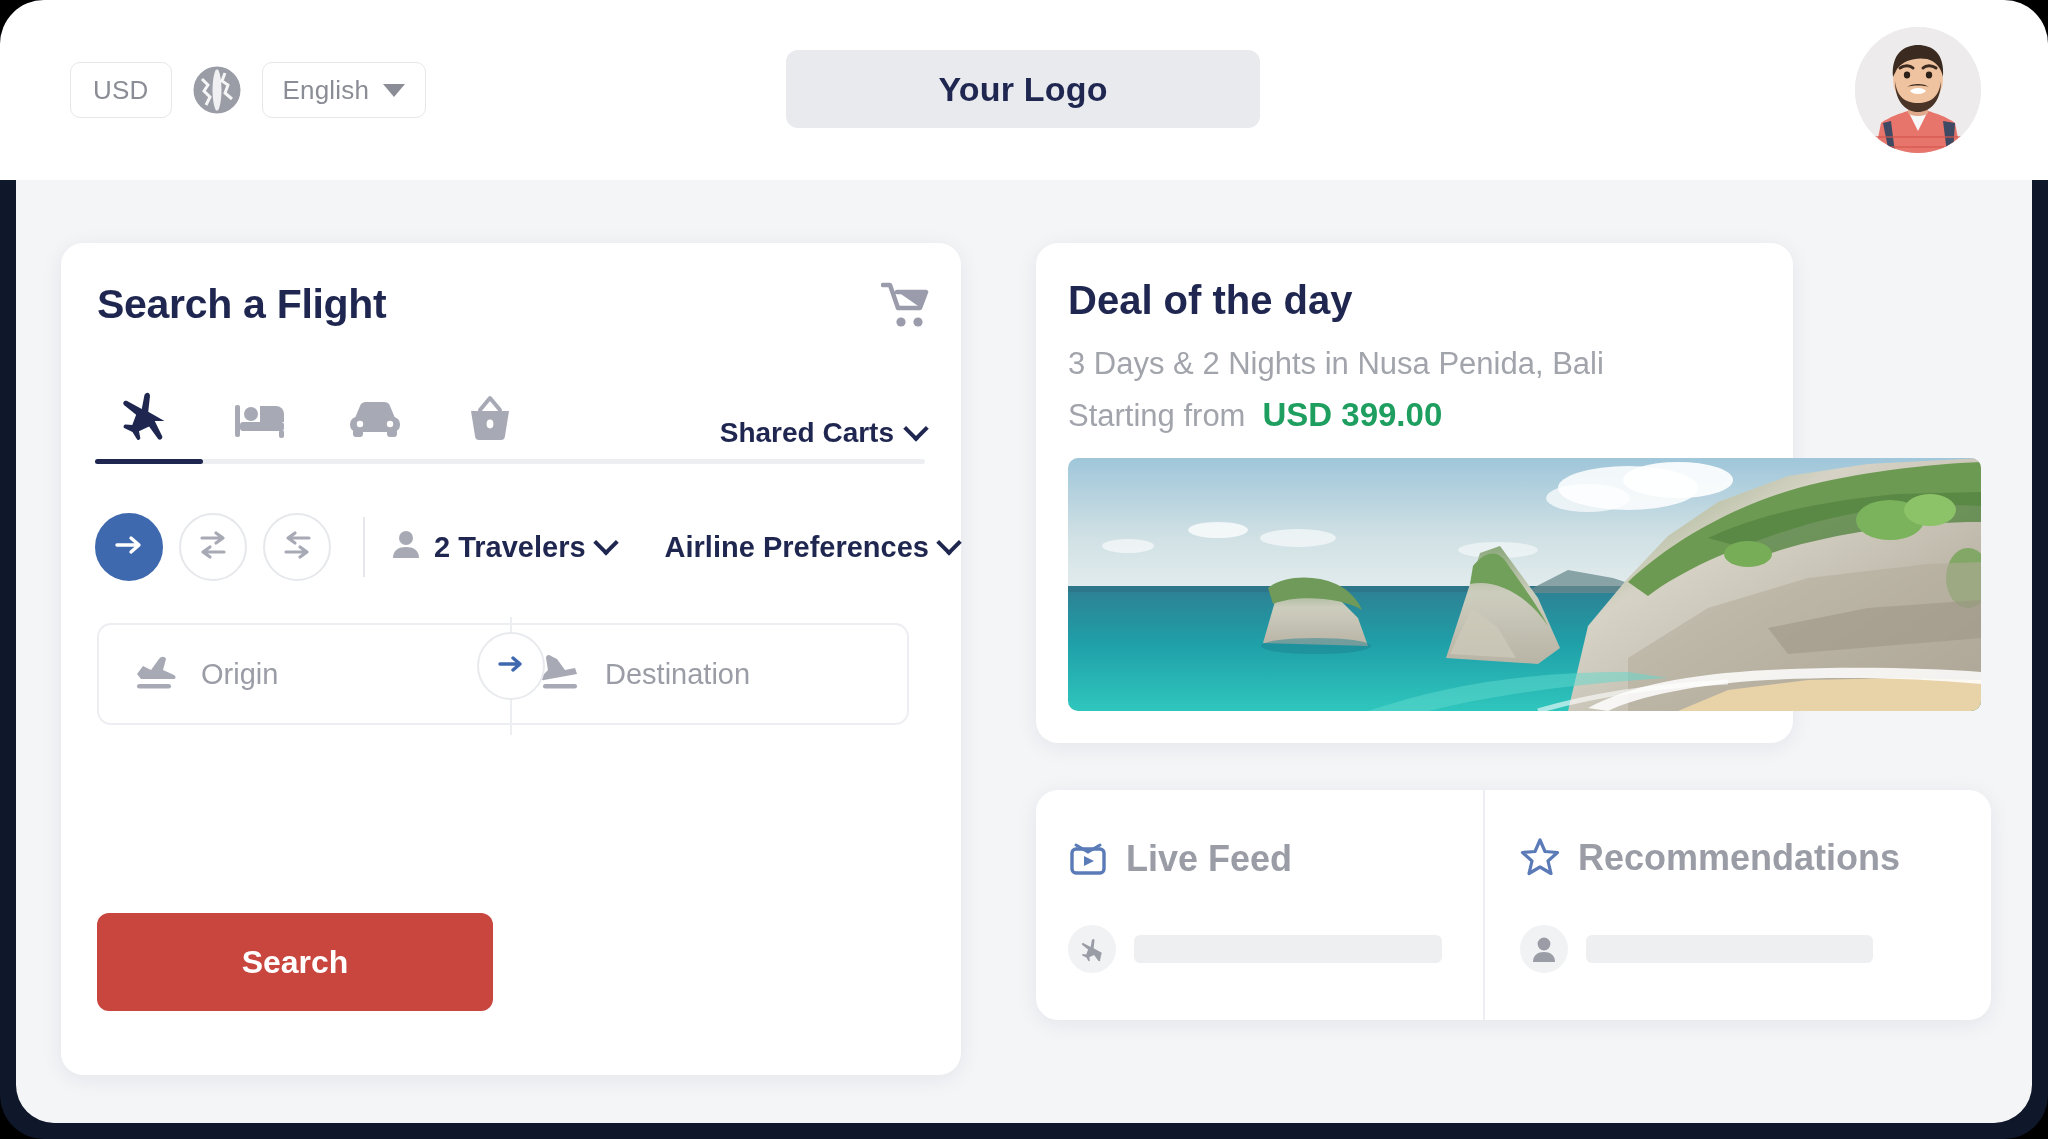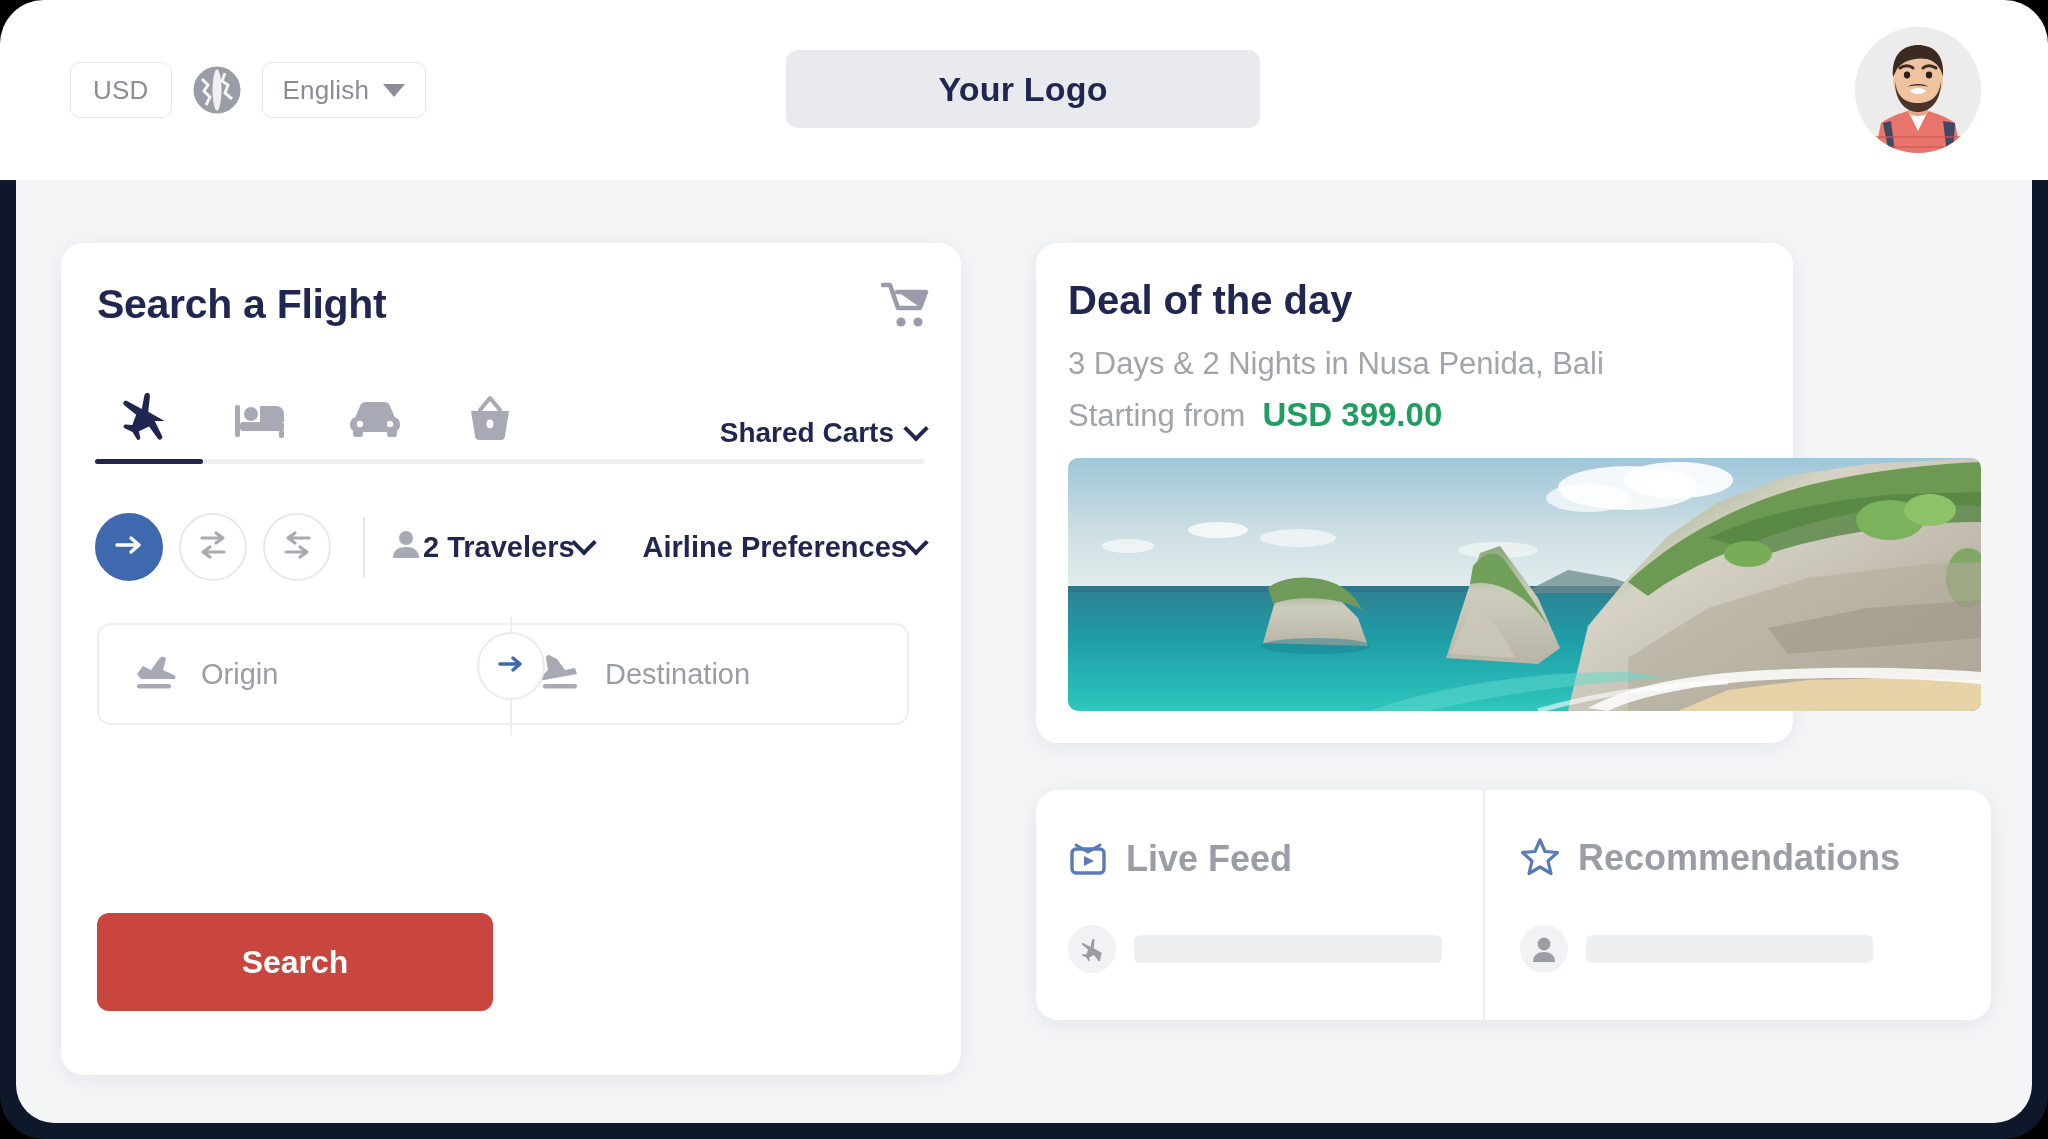--- a/index.html
+++ b/index.html
@@ -138,21 +138,21 @@
     width: 68px; height: 68px; border-radius: 50%;
     display: flex; align-items: center; justify-content: center;
     border: 2px solid #e6e8ec; background: #fff;
     margin-right: 16px;
   }
   .circ.active { background: #3f69ae; border-color: #3f69ae; }
   .vdiv {
     width: 2px; height: 60px; background: #e6e8ec; margin: 0 26px 0 16px;
   }
   .opt {
-    display: flex; align-items: center; gap: 0;
+    display: flex; align-items: center; gap: 11px;
     color: #1f2750; font-size: 29px; font-weight: 600;
   }
   .opt .person { margin-right: 2px; }
   .opt + .opt { margin-left: 50px; }
 
   
   .od-box {
     position: absolute; left: 36px; top: 380px;
     width: 812px; height: 102px;
     border: 2px solid #edeef1; border-radius: 14px;

